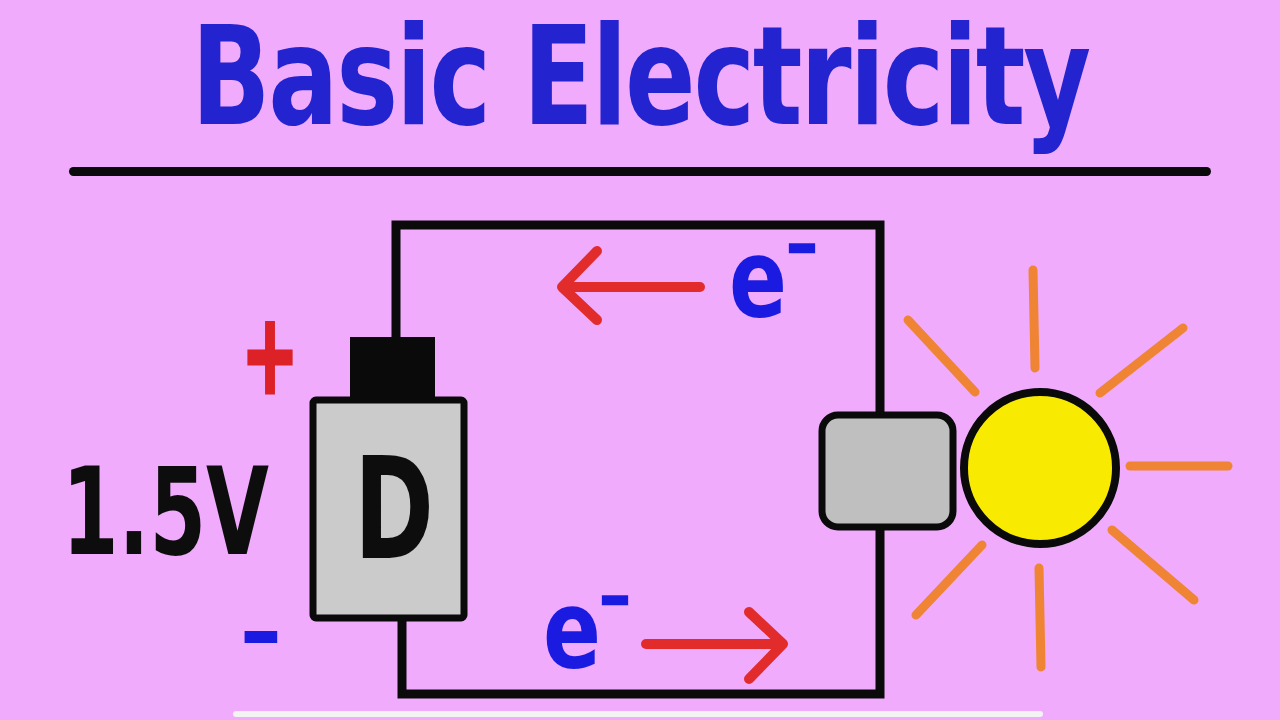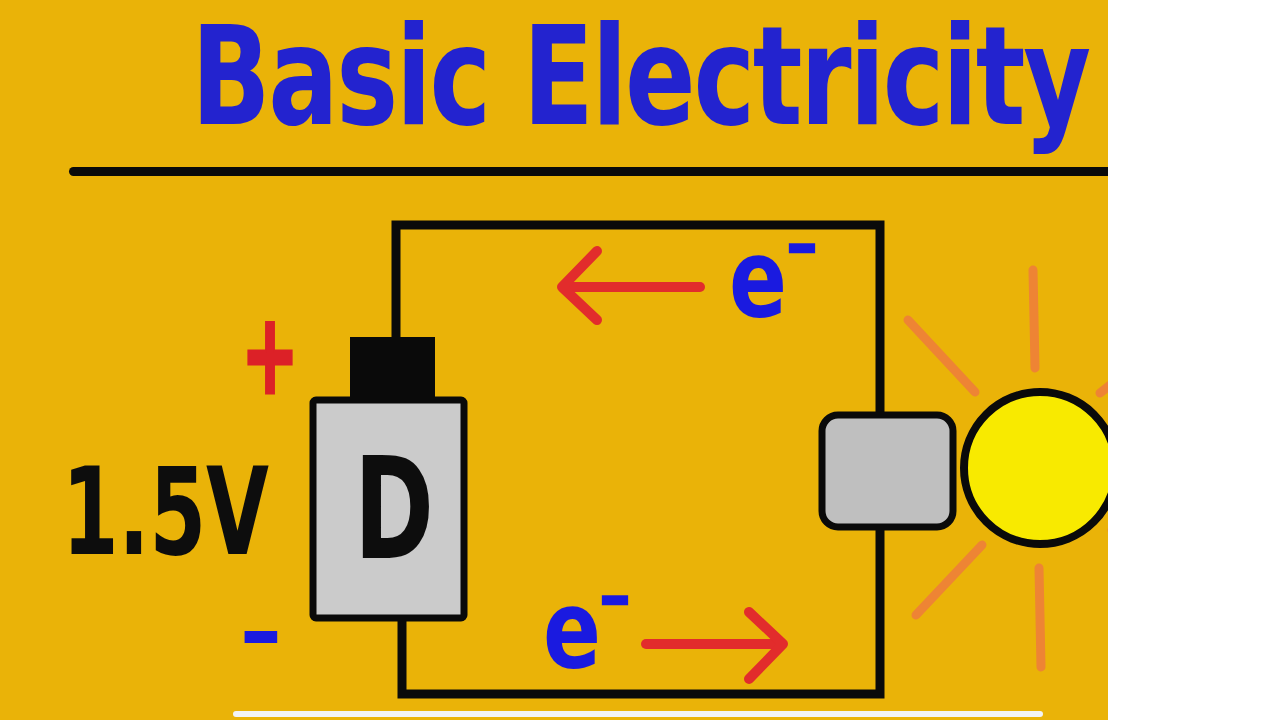--- a/index.html
+++ b/index.html
@@ -1,20 +1,20 @@
 <!DOCTYPE html>
 <html><head>
 <meta charset="utf-8">
 <style>
   html, body { margin: 0; padding: 0; background: #ffffff; }
   .stage {
     position: relative;
-    width: 1108px;
+    width: 1280px;
     height: 720px;
-    background: #eab308;
+    background: #f0abfc;
     overflow: hidden;
     font-family: "DejaVu Sans", sans-serif;
   }
   .title {
     position: absolute;
     top: 8px;
     left: 0;
     width: 1280px;
     text-align: center;
     font-weight: bold;

